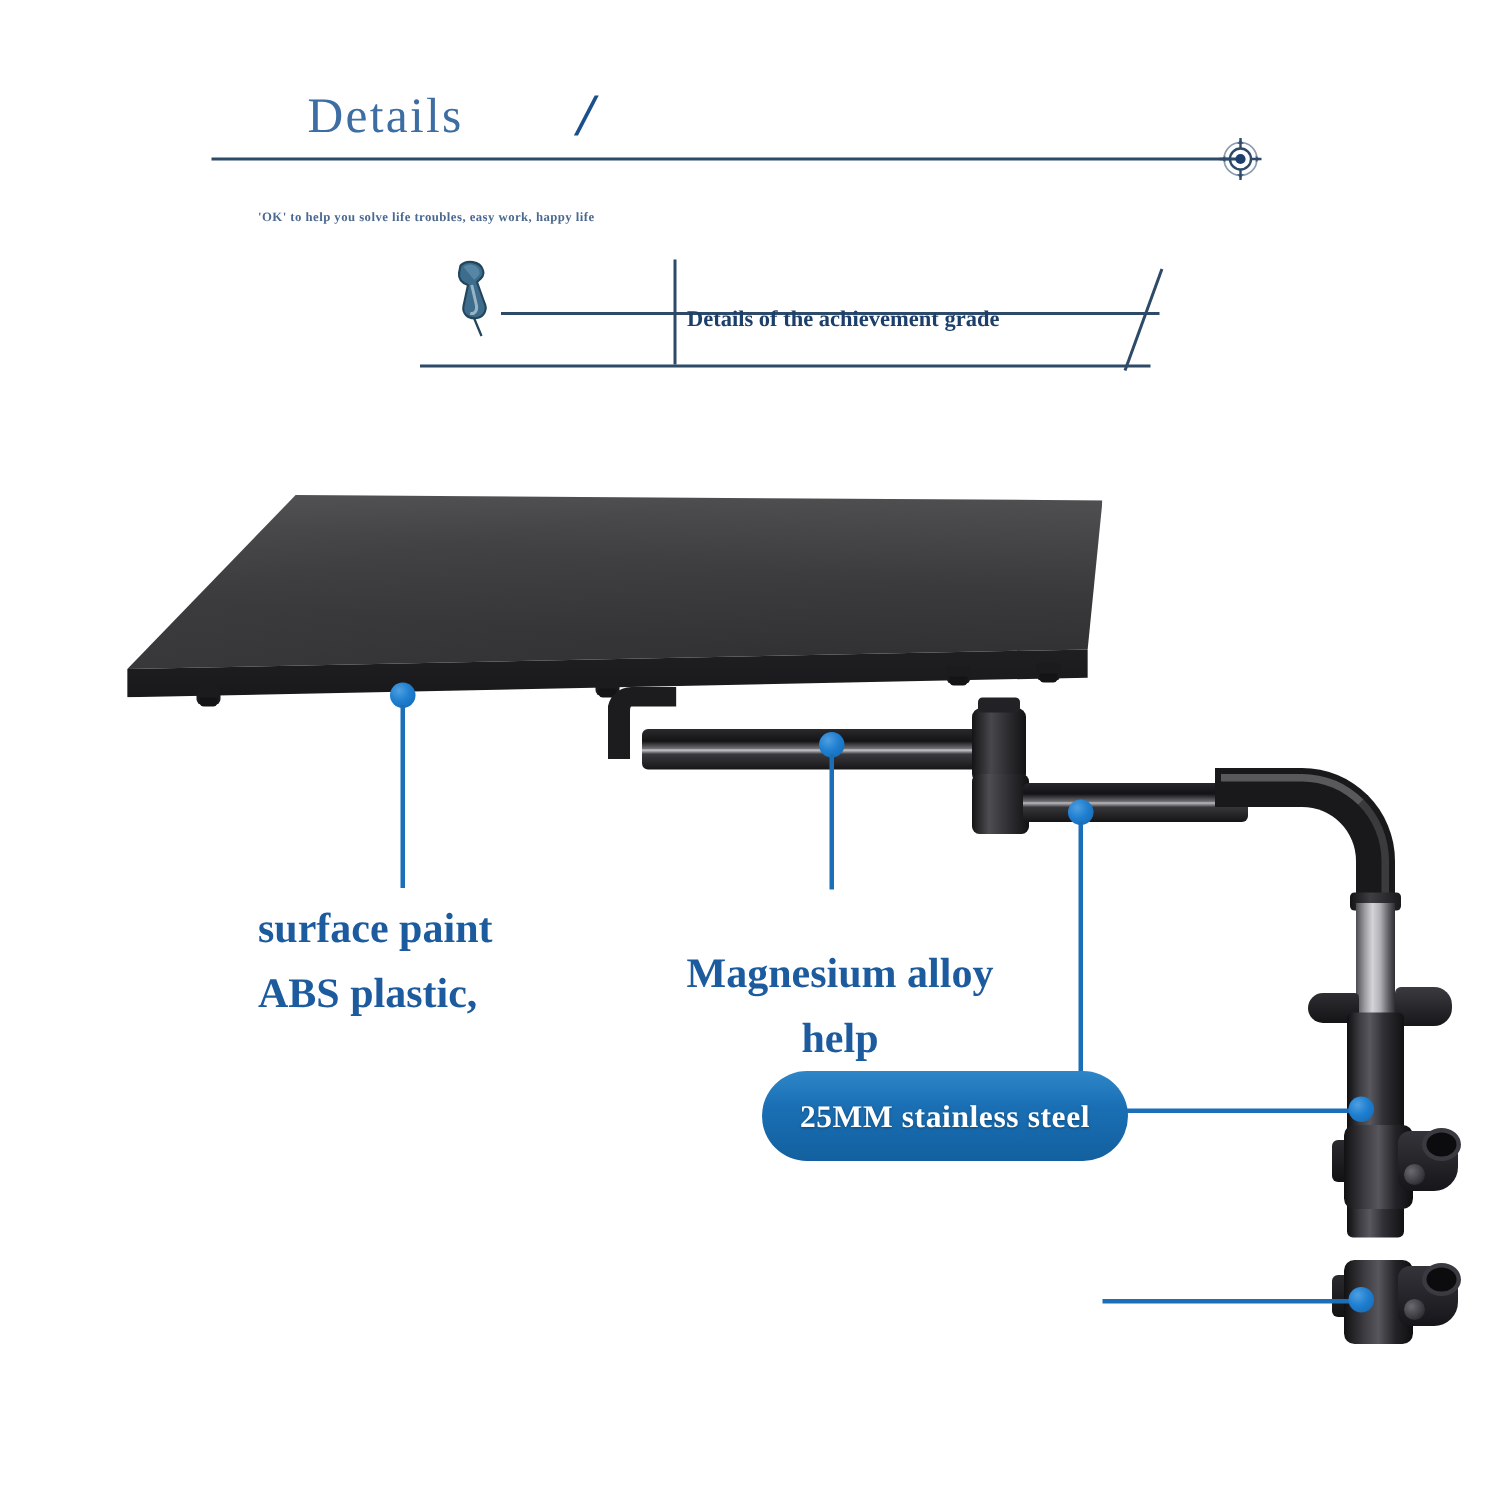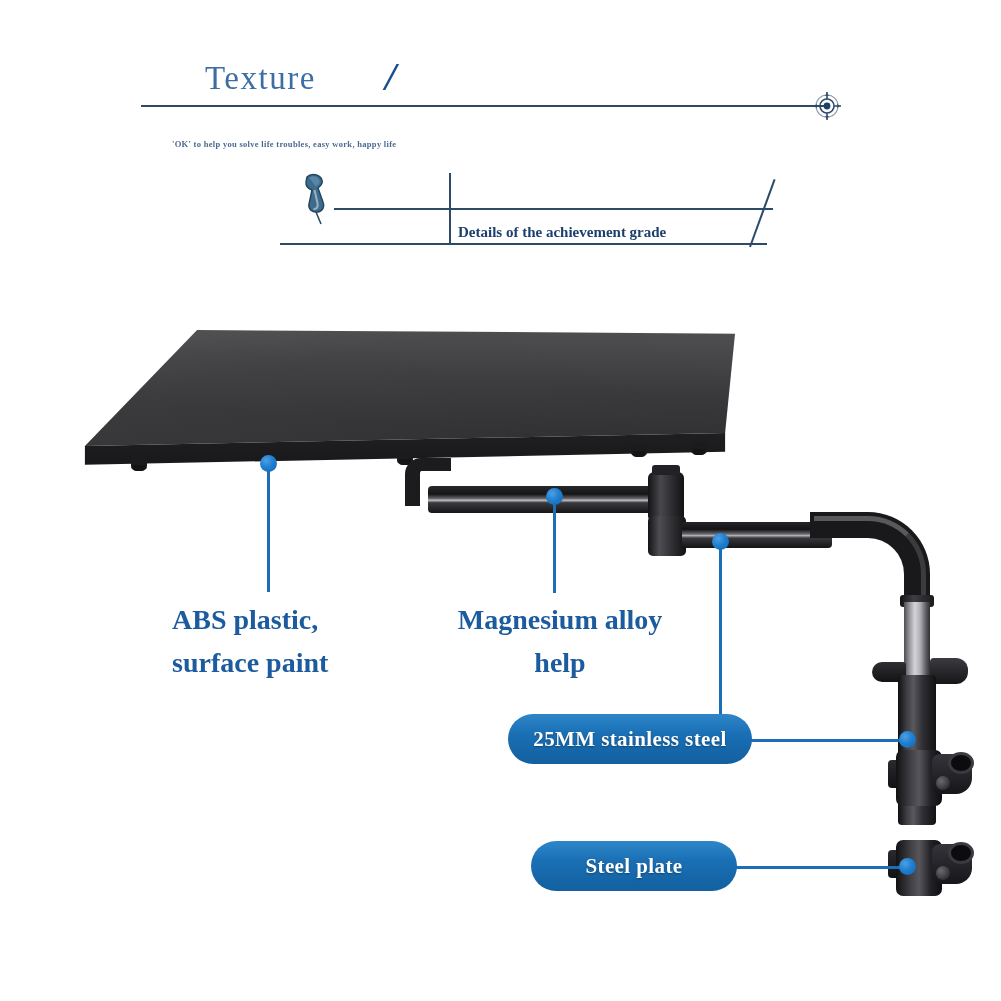--- a/index.html
+++ b/index.html
@@ -133,21 +133,21 @@
     position: absolute;
     left: 179px;
     top: 8px;
     width: 2px;
     height: 70px;
     background: #2d4a68;
   }
   .detail-label {
     position: absolute;
     left: 188px;
-    top: 59px;
+    top: 40px;
     font-family: "Liberation Serif", serif;
     font-size: 15px;
     font-weight: 700;
     color: #1d3f6b;
     white-space: nowrap;
   }
 
   
   .product {
     position: absolute;
@@ -425,21 +425,21 @@
     padding: 0 20px;
   }
 </style>
 </head>
 <body>
 
 <div class="canvas">
 
   <div class="header">
 
-    <div class="title-texture">Texture</div>
+    <div class="title-texture">Details</div>
 
     <div class="title-slash">/</div>
 
     <div class="rule-main"></div>
 
     <div class="target-icon">
       <svg viewBox="0 0 32 32" width="32" height="32">
         <circle cx="16" cy="16" r="11" fill="none" stroke="#2d4a68" stroke-width="1.1" opacity="0.55"></circle>
         <circle cx="16" cy="16" r="7" fill="none" stroke="#2d4a68" stroke-width="1.6"></circle>
         <circle cx="16" cy="16" r="3.4" fill="#1d3f6b"></circle>
@@ -514,34 +514,33 @@
       <div class="clamp-ring"></div>
       <div class="clamp-arm"></div>
       <div class="clamp-hole"></div>
       <div class="clamp-screw"></div>
     </div>
   </div>
 
   <div class="dot" style="left:260px; top:455px;"></div>
   <div class="leader leader-v" style="left:267px; top:470px; height:122px;"></div>
   <div class="label-text" style="left:172px; top:598px;">
+    <div>surface paint</div>
     <div>ABS plastic,</div>
-    <div>surface paint</div>
   </div>
 
   <div class="dot" style="left:546px; top:488px;"></div>
   <div class="leader leader-v" style="left:553px; top:503px; height:90px;"></div>
-  <div class="label-text centered" style="left:440px; top:598px; width:240px;">
+  <div class="label-text centered" style="left:440px; top:628px; width:240px;">
     <div>Magnesium alloy</div>
     <div>help</div>
   </div>
 
   <div class="dot" style="left:712px; top:533px;"></div>
   <div class="leader leader-v" style="left:719px; top:548px; height:170px;"></div>
   <div class="leader leader-h" style="left:750px; top:739px; width:160px;"></div>
   <div class="dot" style="left:899px; top:731px;"></div>
-  <div class="badge" style="left:508px; top:714px; width:244px; height:50px;">25MM stainless steel</div>
+  <div class="badge" style="left:508px; top:714px; width:244px; height:60px;">25MM stainless steel</div>
 
   <div class="leader leader-h" style="left:735px; top:866px; width:175px;"></div>
   <div class="dot" style="left:899px; top:858px;"></div>
-  <div class="badge" style="left:531px; top:841px; width:206px; height:50px;">Steel plate</div>
 
 </div>
 
 </body></html>

